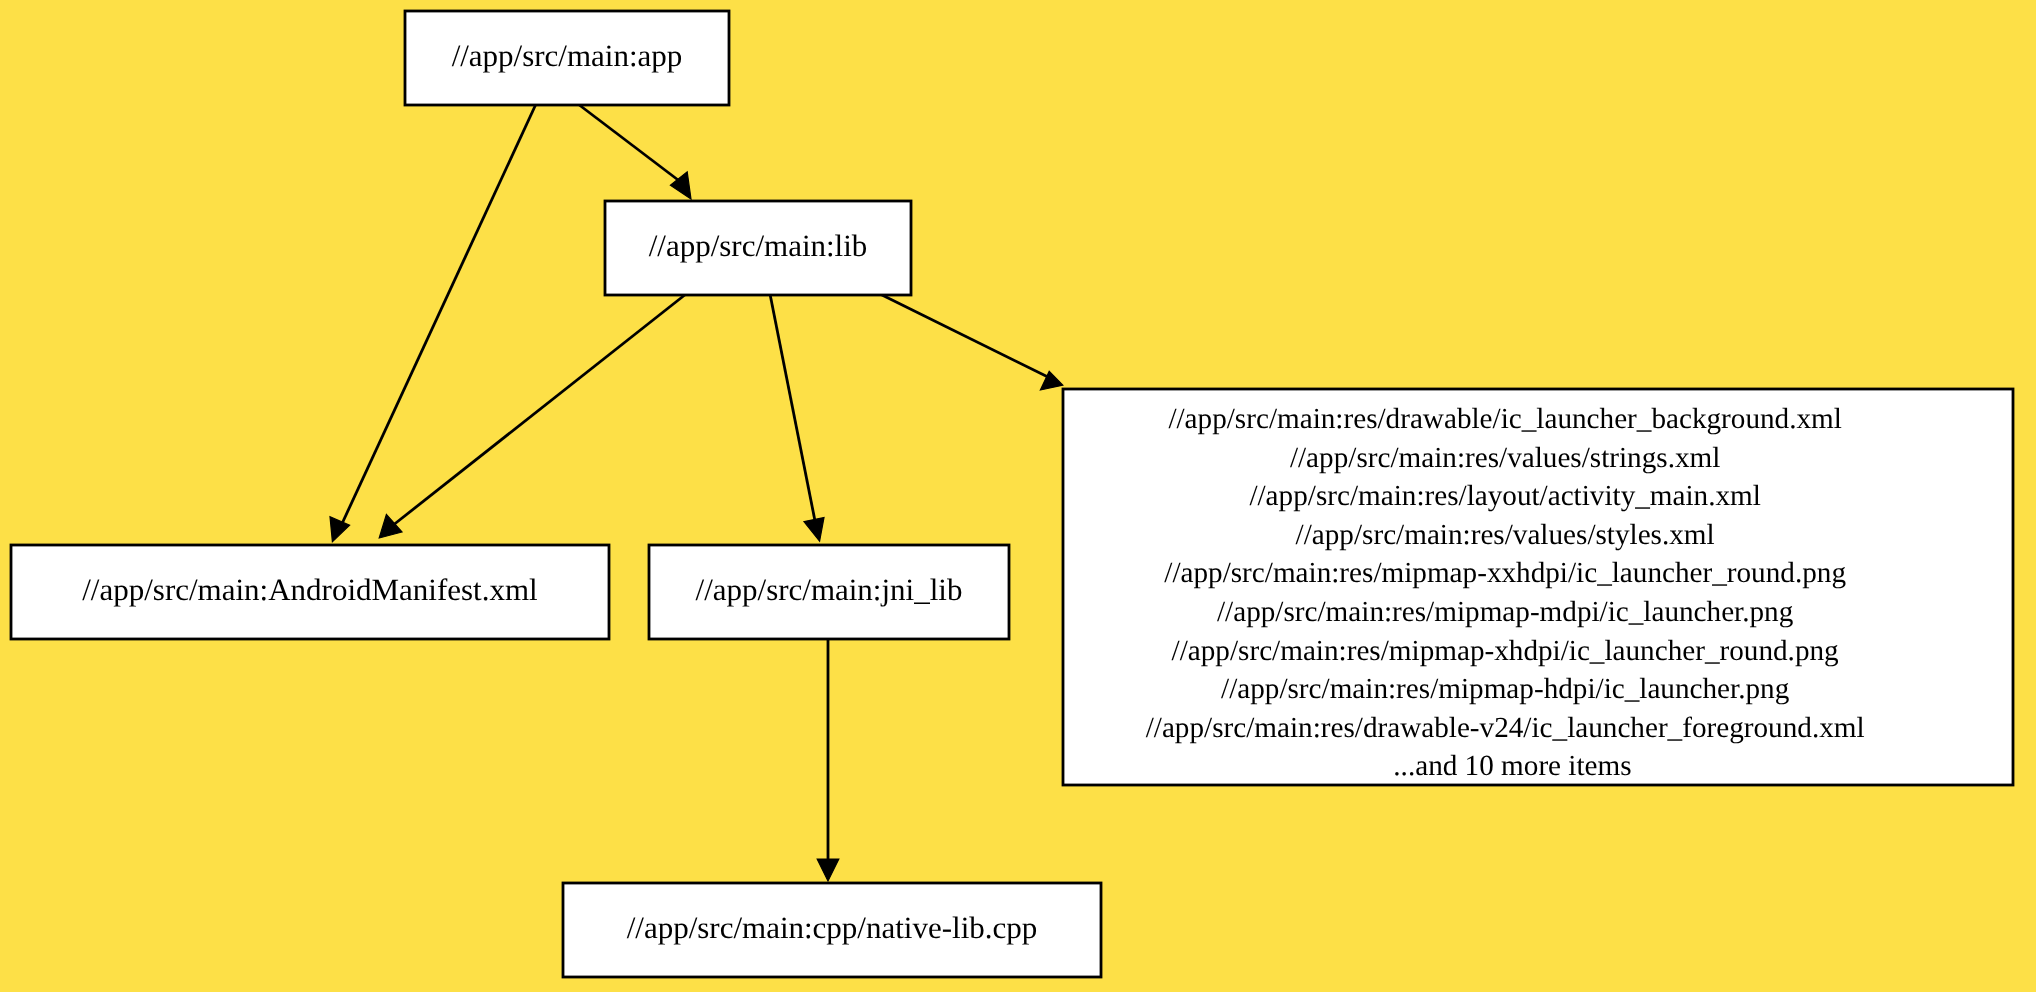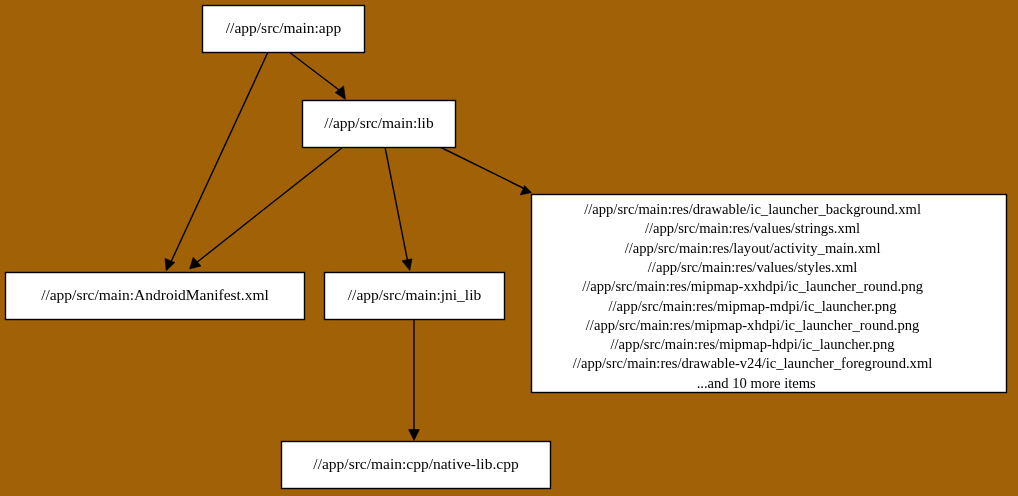--- a/index.html
+++ b/index.html
@@ -10,21 +10,21 @@
   body {
     width: 1018px;
     height: 496px;
     font-family: "Liberation Serif", "DejaVu Serif", serif;
     overflow: hidden;
   }
   #graph-root {
     position: relative;
     width: 1018px;
     height: 496px;
-    background: #a16207;
+    background: #fde047;
   }
   svg.graph-canvas {
     position: absolute;
     top: 0;
     left: 0;
     width: 1018px;
     height: 496px;
     display: block;
   }
   .node-box {

